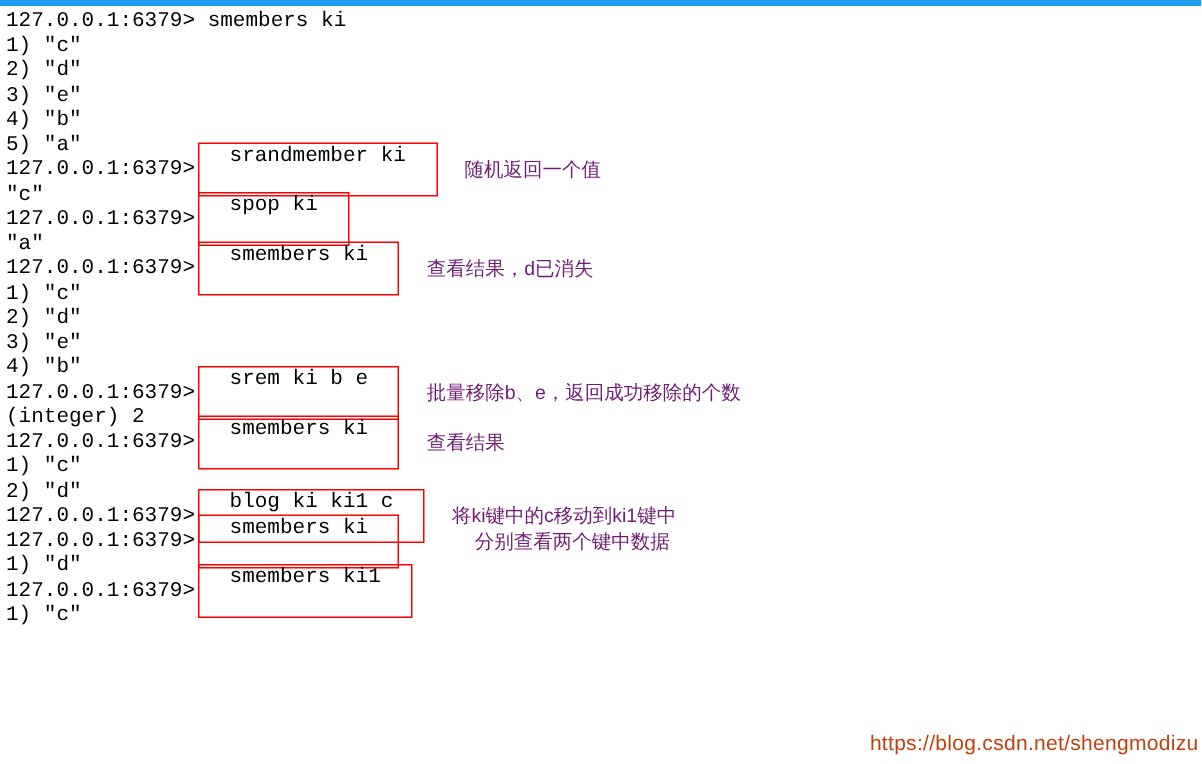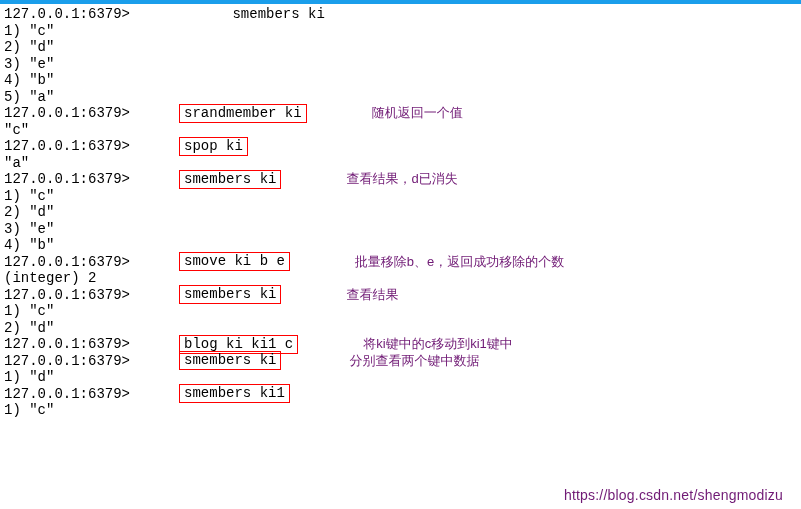--- a/index.html
+++ b/index.html
@@ -21,47 +21,46 @@
     padding: 2px 4px 4px 4px;
     line-height: 16.5px;
     color: #000;
     position: relative;
   }
   .row {
     white-space: pre;
     height: 16.5px;
     display: flex;
     align-items: center;
-    gap: 47px;
   }
   .prompt { white-space: pre; }
   .box {
     border: 1.5px solid #ff0000;
-    padding: 0 4px;
+    padding: 0 20px;
     display: inline-block;
     white-space: pre;
-    height: 19px;
+    height: 36px;
     line-height: 16px;
     margin-left: 2px;
   }
   .note {
     color: #701a75;
     margin-left: 18px;
     font-family: "Microsoft YaHei", "SimSun", sans-serif;
     font-size: 13px;
   }
   .box-wrap {
     display: inline-flex;
     align-items: center;
   }
   .watermark {
     position: absolute;
-    right: 18px;
+    right: 2px;
     bottom: 6px;
-    color: #701a75;
+    color: #c2410c;
     font-family: Arial, sans-serif;
     font-size: 14px;
     letter-spacing: 0.2px;
     pointer-events: none;
   }
 </style>
 </head>
 <body>
 
 <div class="topbar"></div>
@@ -80,30 +79,30 @@
 
   <div class="row"><span class="prompt">127.0.0.1:6379&gt;</span><span class="box-wrap"><span class="box">spop ki</span></span></div>
   <div class="row">"a"</div>
 
   <div class="row"><span class="prompt">127.0.0.1:6379&gt;</span><span class="box-wrap"><span class="box">smembers ki</span></span><span class="note">查看结果，d已消失</span></div>
   <div class="row">1) "c"</div>
   <div class="row">2) "d"</div>
   <div class="row">3) "e"</div>
   <div class="row">4) "b"</div>
 
-  <div class="row"><span class="prompt">127.0.0.1:6379&gt;</span><span class="box-wrap"><span class="box">smove ki b e</span></span><span class="note">批量移除b、e，返回成功移除的个数</span></div>
+  <div class="row"><span class="prompt">127.0.0.1:6379&gt;</span><span class="box-wrap"><span class="box">srem ki b e</span></span><span class="note">批量移除b、e，返回成功移除的个数</span></div>
   <div class="row">(integer) 2</div>
 
   <div class="row"><span class="prompt">127.0.0.1:6379&gt;</span><span class="box-wrap"><span class="box">smembers ki</span></span><span class="note">查看结果</span></div>
   <div class="row">1) "c"</div>
   <div class="row">2) "d"</div>
 
   <div class="row"><span class="prompt">127.0.0.1:6379&gt;</span><span class="box-wrap"><span class="box">blog ki ki1 c</span></span><span class="note">将ki键中的c移动到ki1键中</span></div>
 
-  <div class="row"><span class="prompt">127.0.0.1:6379&gt;</span><span class="box-wrap"><span class="box">smembers ki</span></span><span class="note" style="margin-left:21px;">分别查看两个键中数据</span></div>
+  <div class="row"><span class="prompt">127.0.0.1:6379&gt;</span><span class="box-wrap"><span class="box">smembers ki</span></span><span class="note" style="margin-left:50px;">分别查看两个键中数据</span></div>
   <div class="row">1) "d"</div>
 
   <div class="row"><span class="prompt">127.0.0.1:6379&gt;</span><span class="box-wrap"><span class="box">smembers ki1</span></span></div>
   <div class="row">1) "c"</div>
 
 </div>
 
 <div class="watermark">https://blog.csdn.net/shengmodizu</div>
 
 </body></html>

